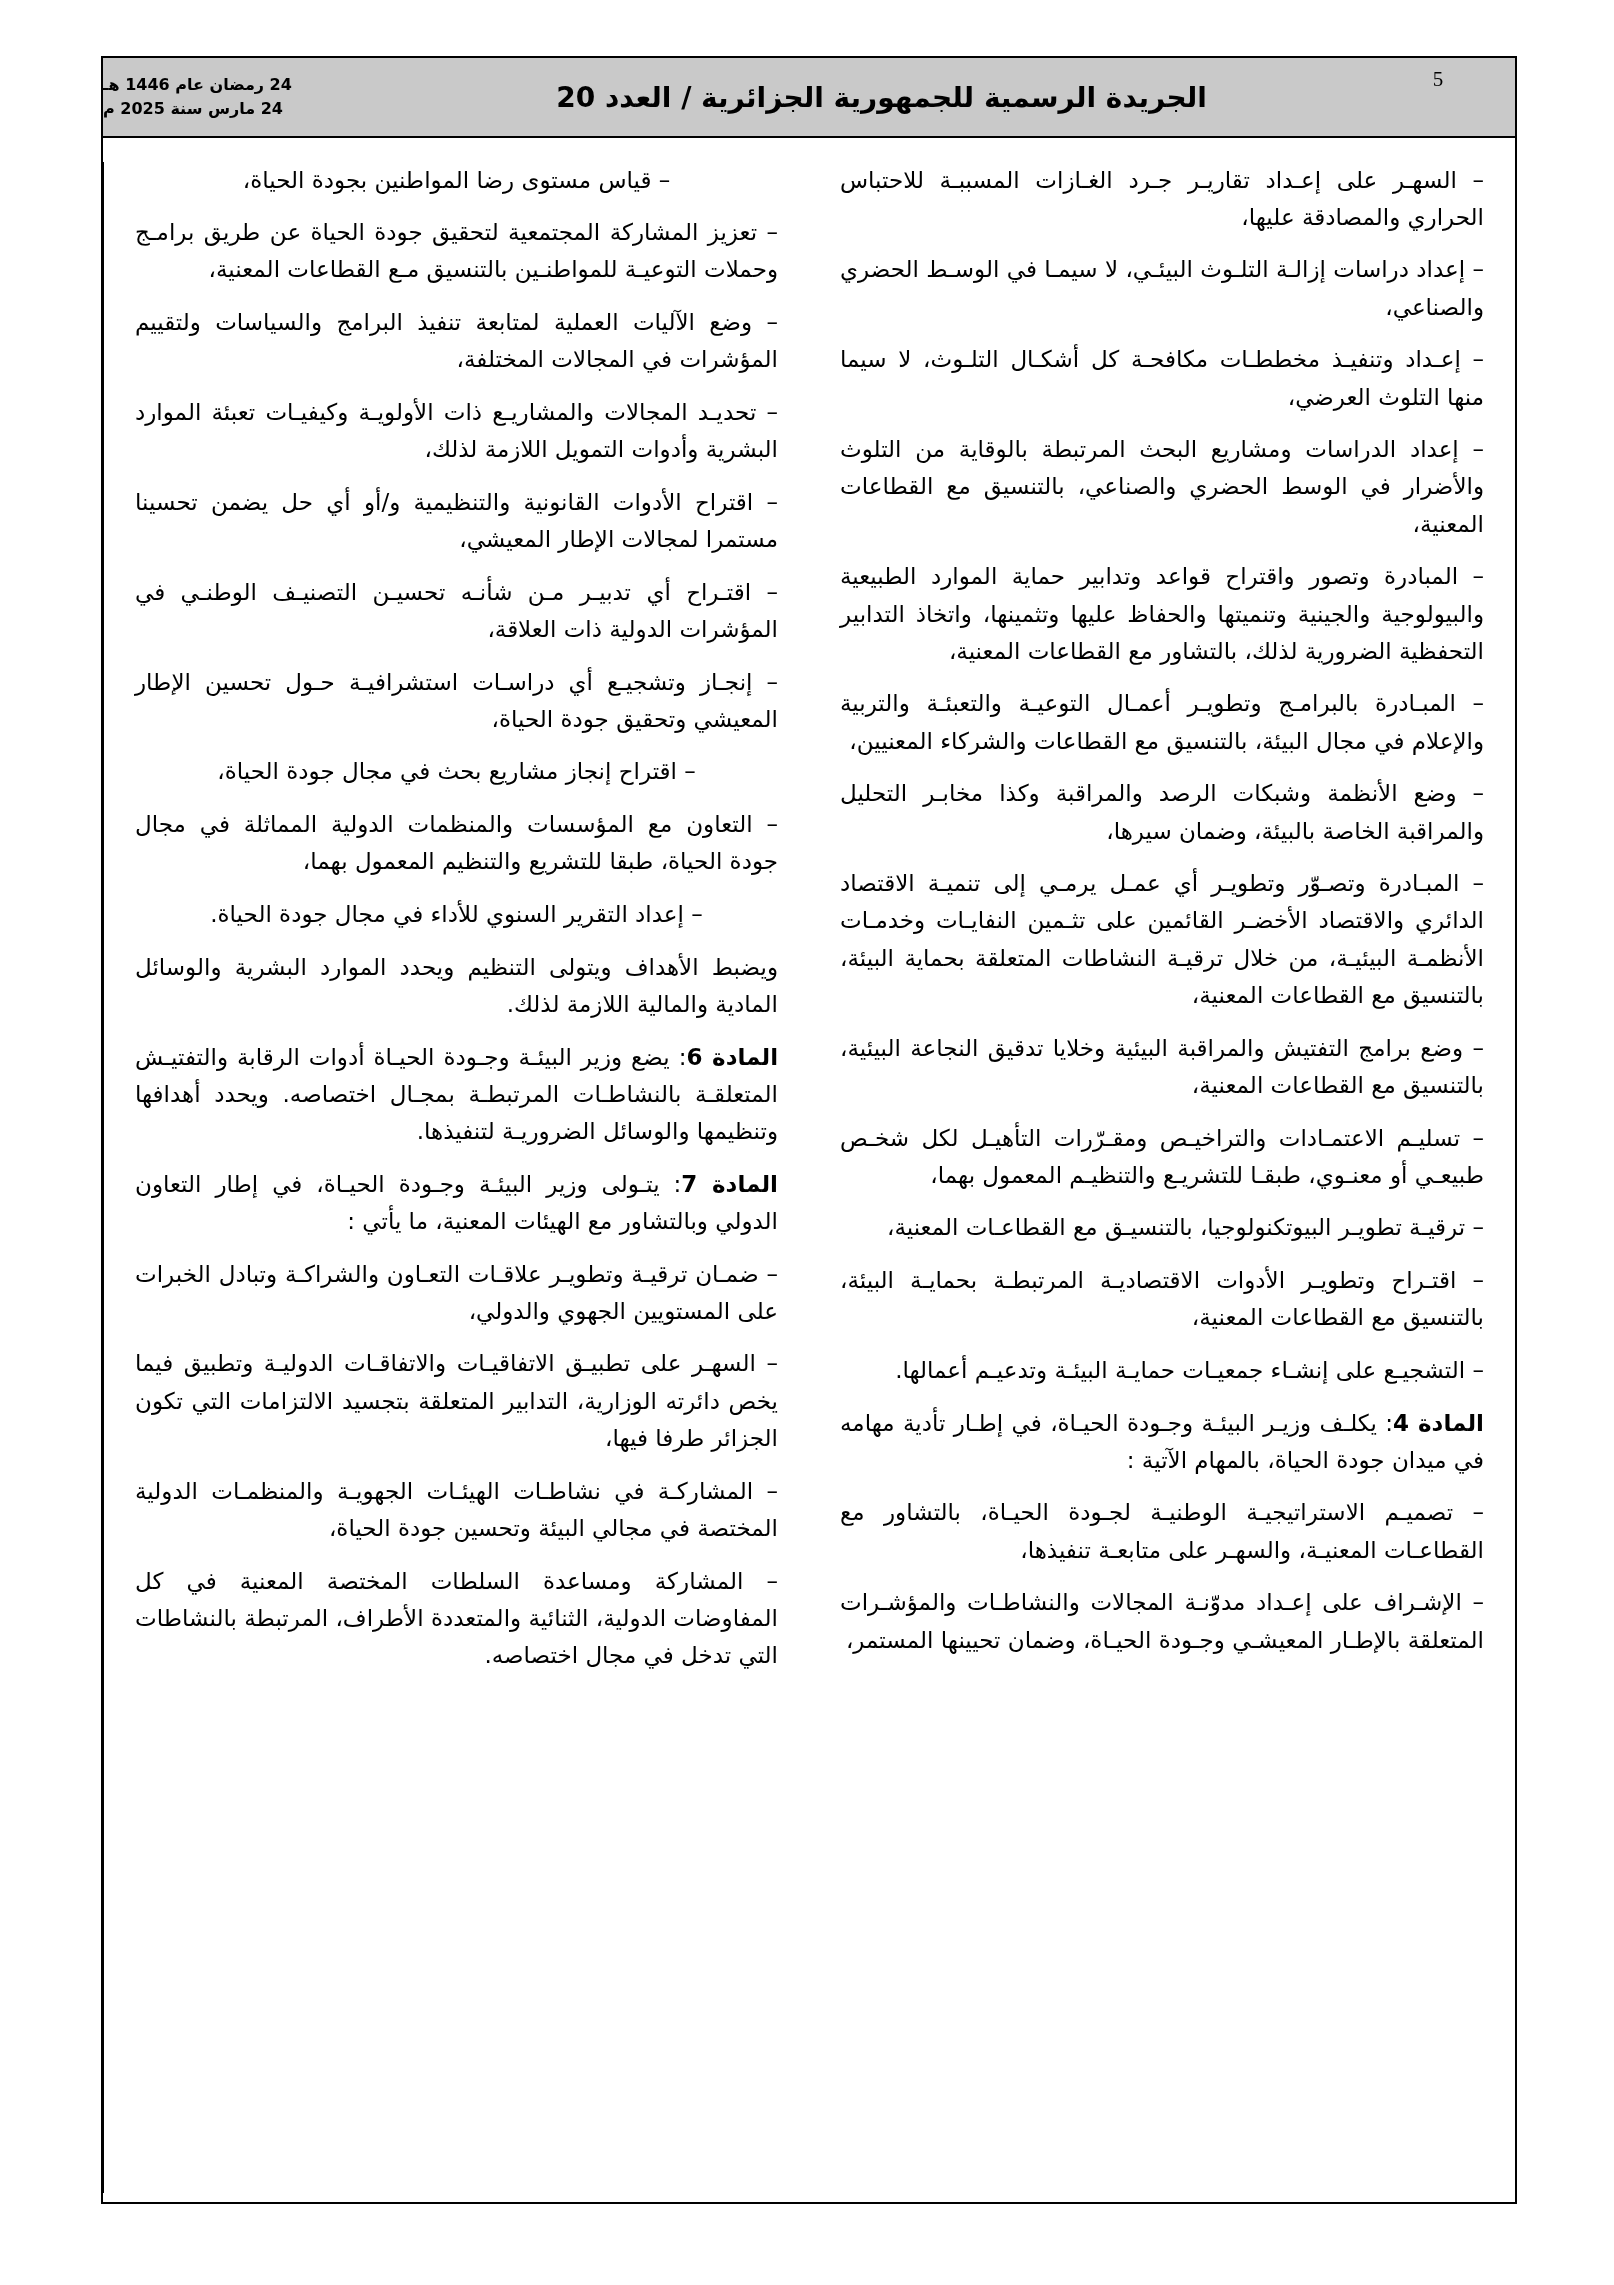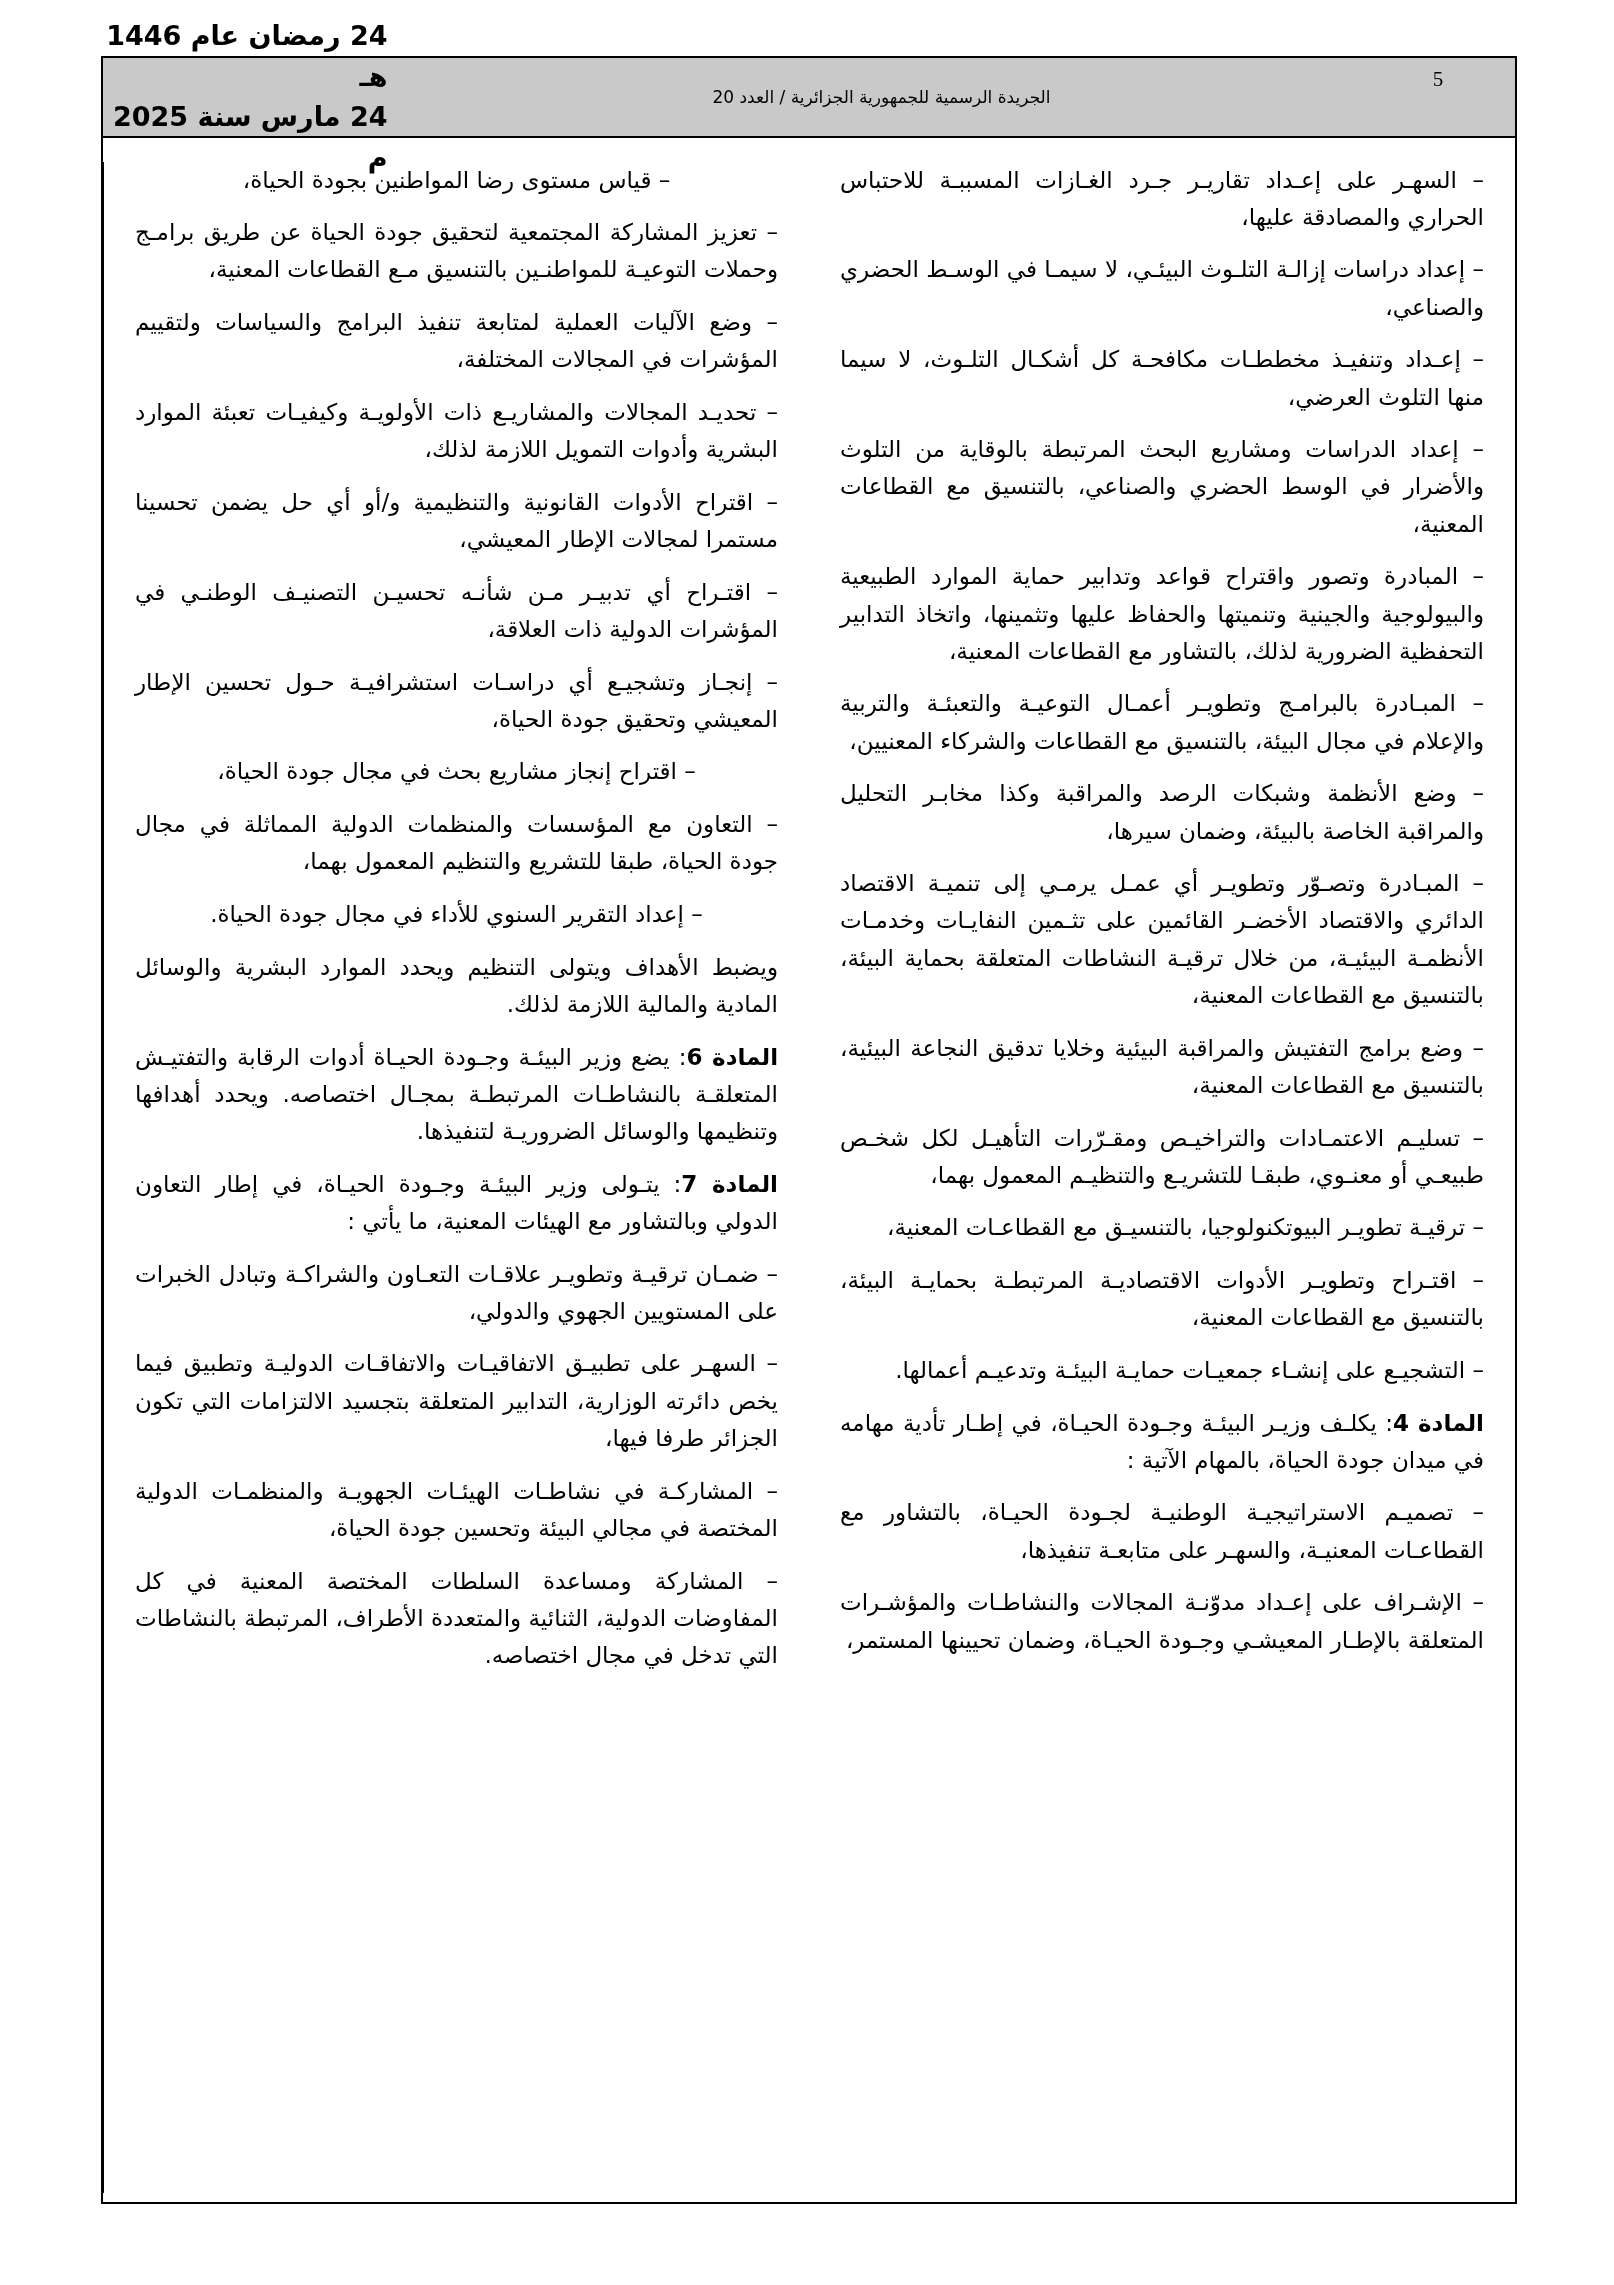--- a/index.html
+++ b/index.html
@@ -41,33 +41,33 @@
     justify-content: center;
     padding-top: 9px;
     font-size: 21px;
     font-family: "Liberation Serif", serif;
   }
   .hdr-center {
     flex: 1;
     display: flex;
     align-items: center;
     justify-content: center;
-    font-size: 17px;
-    font-weight: normal;
+    font-size: 28px;
+    font-weight: bold;
     letter-spacing: 0px;
   }
   .hdr-dates {
     width: 299px;
     display: flex;
     flex-direction: column;
     align-items: flex-end;
     justify-content: center;
     padding-right: 14.5px;
     box-sizing: border-box;
-    font-size: 27px;
+    font-size: 16px;
     font-weight: bold;
     line-height: 1.5;
   }
   
   .body-area {
     display: flex;
     flex-direction: row;
     height: calc(100% - 80px);
     box-sizing: border-box;
     padding: 23.5px 0 9px 0;

